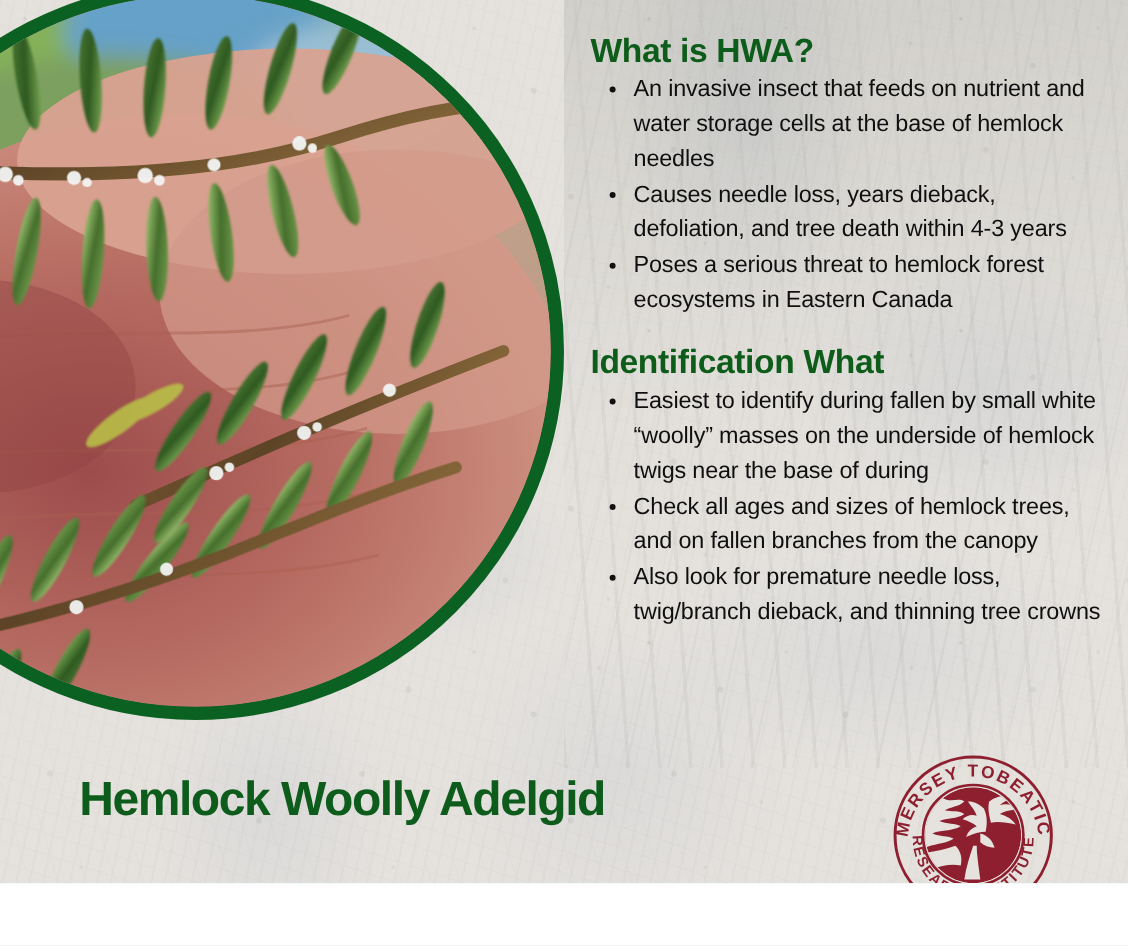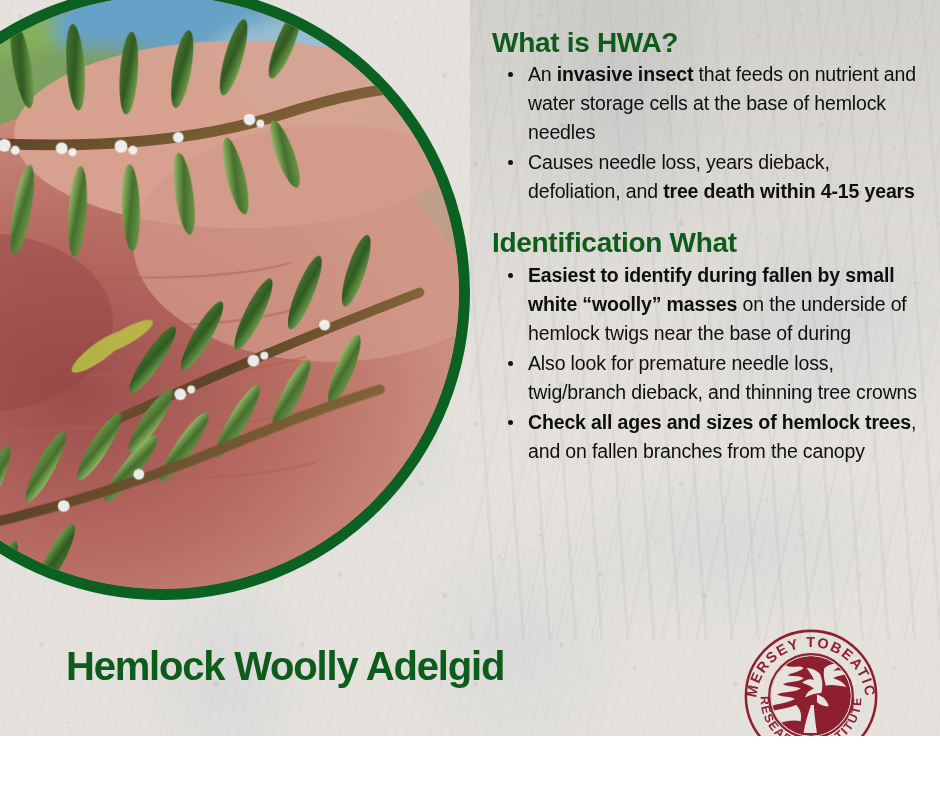--- a/index.html
+++ b/index.html
@@ -129,21 +129,21 @@
   ul.bullets > li .dot {
     position: absolute;
     left: 16px;
     top: 12px;
     width: 5px;
     height: 5px;
     border-radius: 50%;
     background: #111;
   }
   li.bold-li { font-weight: bold; }
-  .b { font-weight: bold; }
+  .b { font-weight: normal; }
 
   
   .poster-title {
     position: absolute;
     left: 66px;
     top: 646px;
     color: #0d5c1c;
     font-size: 40px;
     font-weight: bold;
     letter-spacing: -1.2px;
@@ -337,37 +337,41 @@
   <div class="content">
 
     <h2 class="section-heading">What is HWA?</h2>
     <ul class="bullets">
       <li>
         <span class="dot"></span>
         <span><span>An </span><span class="b">invasive insect</span><span> that feeds on nutrient and water storage cells at the base of hemlock needles</span></span>
       </li>
       <li>
         <span class="dot"></span>
-        <span><span>Causes needle loss, years dieback, defoliation, and </span><span class="b">tree death within 4-15 years</span></span>
+        <span><span>Causes needle loss, years dieback, defoliation, and </span><span class="b">tree death within 4-3 years</span></span>
+      </li>
+      <li class="bold-li">
+        <span class="dot"></span>
+        <span><span class="b">Poses a serious threat to hemlock forest ecosystems in Eastern Canada</span></span>
       </li>
     </ul>
 
     <h2 class="section-heading heading-tips">Identification What</h2>
     <ul class="bullets">
       <li>
         <span class="dot"></span>
         <span><span class="b">Easiest to identify during fallen by small white “woolly” masses</span><span> on the underside of hemlock twigs near the base of during</span></span>
       </li>
       <li>
         <span class="dot"></span>
+        <span><span class="b">Check all ages and sizes of hemlock trees</span><span>, and on fallen branches from the canopy</span></span>
+      </li>
+      <li>
+        <span class="dot"></span>
         <span><span>Also look for premature needle loss, twig/branch dieback, and thinning tree crowns</span></span>
-      </li>
-      <li>
-        <span class="dot"></span>
-        <span><span class="b">Check all ages and sizes of hemlock trees</span><span>, and on fallen branches from the canopy</span></span>
       </li>
     </ul>
   </div>
 
   <div class="poster-title">Hemlock Woolly Adelgid</div>
 
   <div class="logo">
     <svg viewBox="0 0 200 200" aria-hidden="true">
       <defs>
         <path id="arcTop" d="M 26,108 A 74,74 0 0 1 174,108" fill="none"></path>

